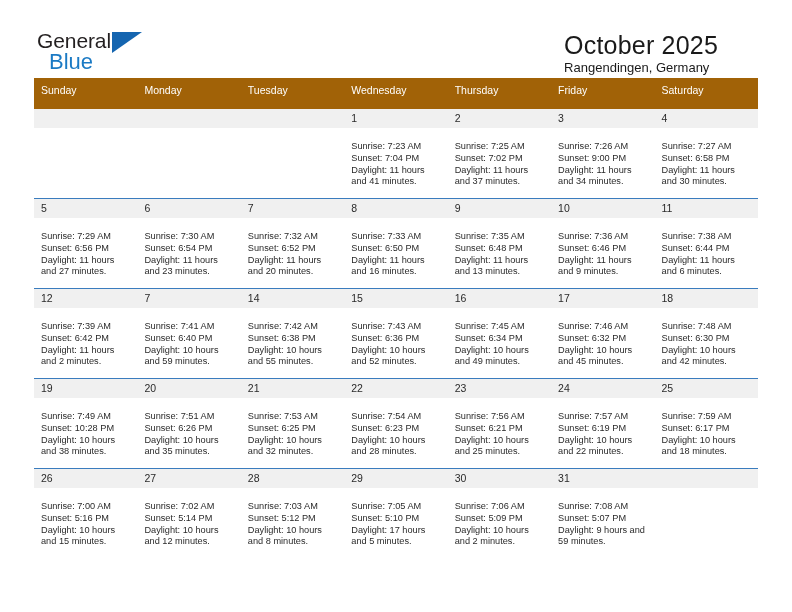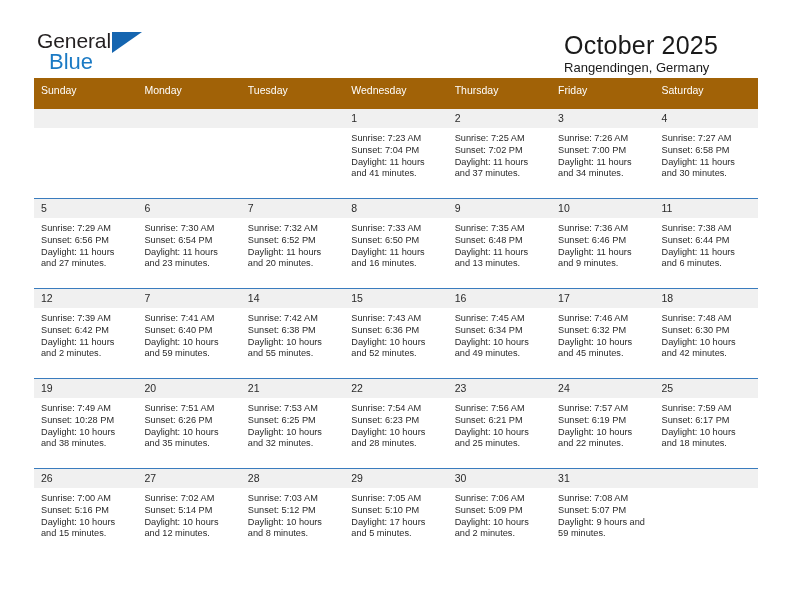--- a/index.html
+++ b/index.html
@@ -101,21 +101,21 @@
   .daynum {
     background: #f0f0f0;
     font-size: 10.5px;
     color: #2a2a2a;
     padding: 4px 0 4px 7px;
     height: 19px;
     line-height: 11px;
   }
   .cell-blank .daynum { color: transparent; }
   .info {
-    padding: 5px 8px 0 7px;
+    padding: 13px 8px 0 7px;
     font-size: 9.2px;
     line-height: 11.8px;
     color: #2a2a2a;
   }
   .info div { white-space: nowrap; }
   .info .dl { white-space: normal; }
 </style>
 </head>
 <body>
 
@@ -185,21 +185,21 @@
                 <div>Sunset: 7:02 PM</div>
                 <div class="dl">Daylight: 11 hours and 37 minutes.</div>
               </div>
             </div>
           </td>
           <td>
             <div class="cell-inner">
               <div class="daynum">3</div>
               <div class="info">
                 <div>Sunrise: 7:26 AM</div>
-                <div>Sunset: 7:00 PM</div>
+                <div>Sunset: 9:00 PM</div>
                 <div class="dl">Daylight: 11 hours and 34 minutes.</div>
               </div>
             </div>
           </td>
           <td>
             <div class="cell-inner">
               <div class="daynum">4</div>
               <div class="info">
                 <div>Sunrise: 7:27 AM</div>
                 <div>Sunset: 6:58 PM</div>

